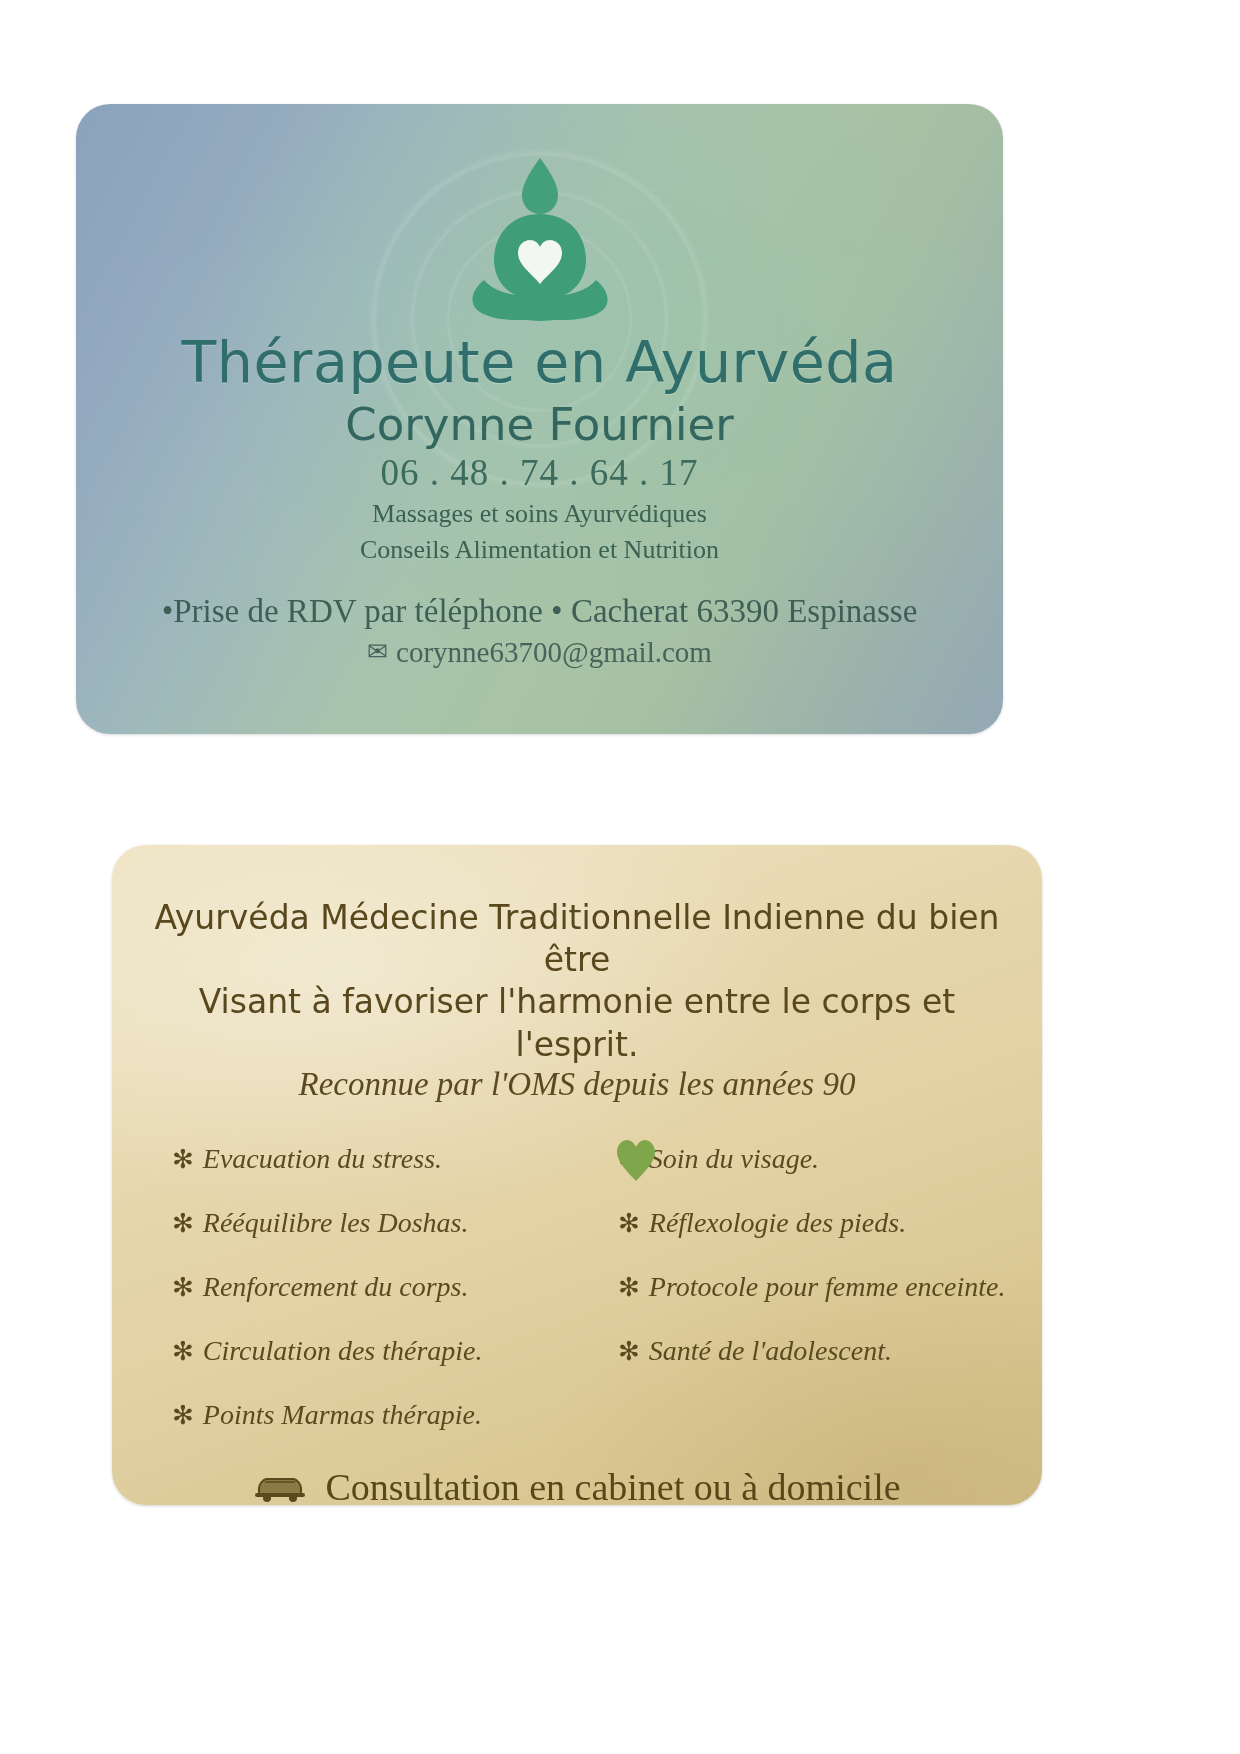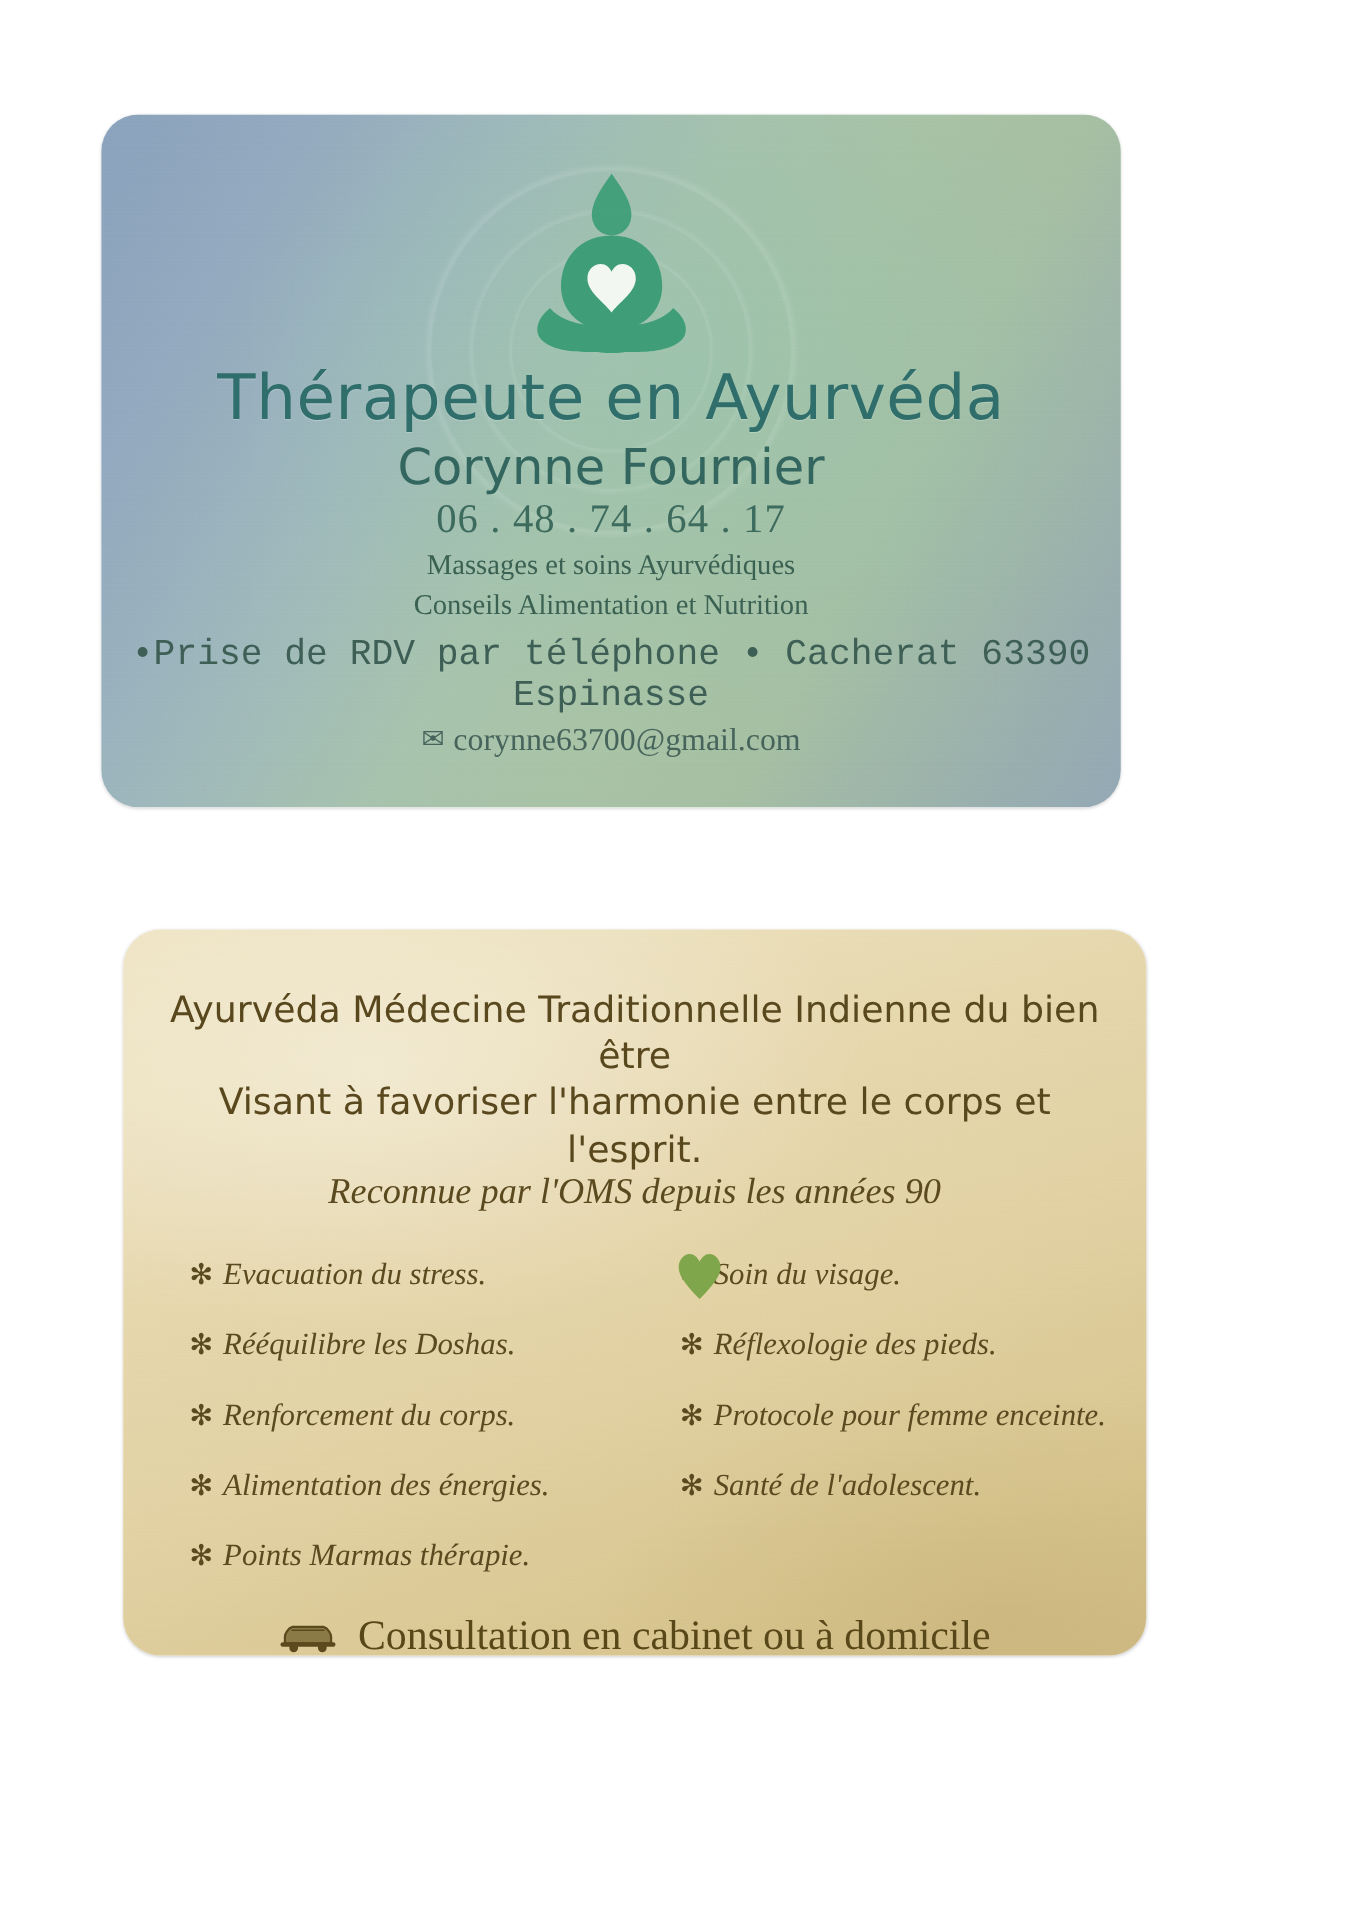--- a/index.html
+++ b/index.html
@@ -11,21 +11,21 @@
     width: 1240px;
     height: 1754px;
     position: relative;
     font-family: "Liberation Serif", serif;
     overflow: hidden;
   }
 
   
   .card-front {
     position: absolute;
-    left: 92px;
+    left: 76px;
     top: 104px;
     width: 927px;
     height: 630px;
     border-radius: 34px;
     overflow: hidden;
     background:
       radial-gradient(ellipse 70% 85% at 58% 38%, rgba(150,195,175,0.55) 0%, rgba(150,195,175,0.0) 62%),
       linear-gradient(118deg,
         #8ba3bd 0%,
         #93aac0 14%,
@@ -104,24 +104,24 @@
     letter-spacing: 1px;
   }
   .f-line {
     margin-top: 4px;
     font-size: 26px;
     color: #3a6152;
     font-family: "Liberation Serif", serif;
     line-height: 1.22;
   }
   .f-addr {
-    margin-top: 12px;
+    margin-top: 28px;
     font-size: 33px;
     color: #3e5f55;
-    font-family: Liberation Mono, monospace;
+    font-family: Liberation Serif, serif;
   }
   .f-mail {
     margin-top: 6px;
     font-size: 29px;
     color: #46645b;
     font-family: "Liberation Serif", serif;
   }
   .f-mail .env {
     font-size: 25px;
     margin-right: 8px;
@@ -270,21 +270,21 @@
 
     <div class="b-cols">
       <svg class="heart-mid" viewBox="0 0 40 44">
         <path d="M20 42 C6 28 1 20 1 13 C1 6 6 1 11 1 c4 0 7 3 9 7 c2-4 5-7 9-7 c5 0 10 5 10 12 c0 7-5 15-19 29 z" fill="#7fa64a"></path>
       </svg>
 
       <div class="b-col left">
         <div class="b-item"><span class="ast">✻</span><span>Evacuation du stress.</span></div>
         <div class="b-item"><span class="ast">✻</span><span>Rééquilibre les Doshas.</span></div>
         <div class="b-item"><span class="ast">✻</span><span>Renforcement du corps.</span></div>
-        <div class="b-item"><span class="ast">✻</span><span>Alimentation des énergies.</span></div>
+        <div class="b-item"><span class="ast">✻</span><span>Circulation des thérapie.</span></div>
         <div class="b-item"><span class="ast">✻</span><span>Points Marmas thérapie.</span></div>
       </div>
 
       <div class="b-col right">
         <div class="b-item"><span class="ast">✻</span><span>Soin du visage.</span></div>
         <div class="b-item"><span class="ast">✻</span><span>Réflexologie des pieds.</span></div>
         <div class="b-item"><span class="ast">✻</span><span>Protocole pour femme enceinte.</span></div>
         <div class="b-item"><span class="ast">✻</span><span>Santé de l'adolescent.</span></div>
       </div>
     </div>

